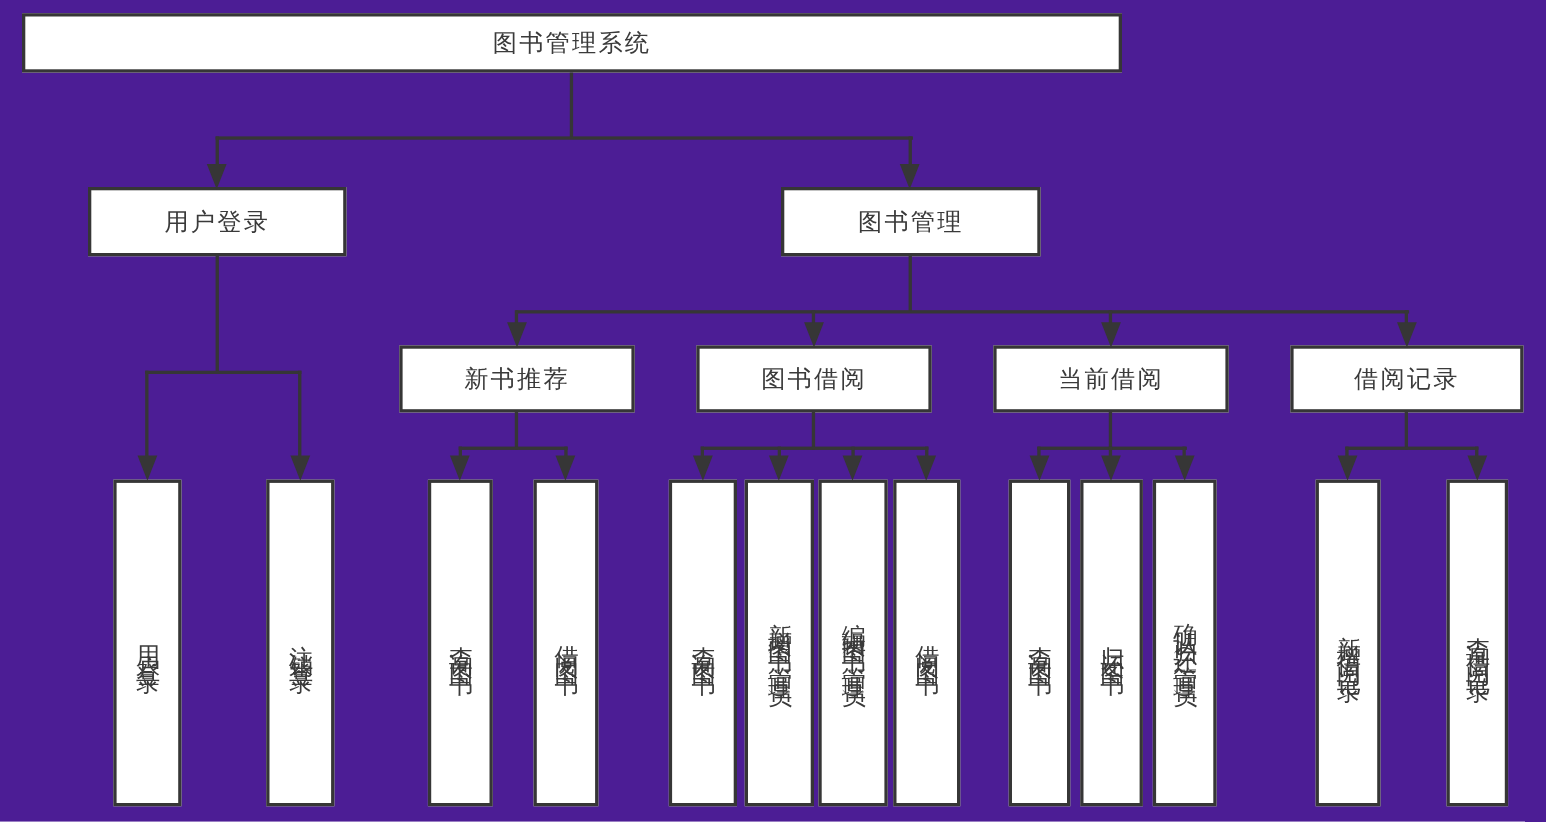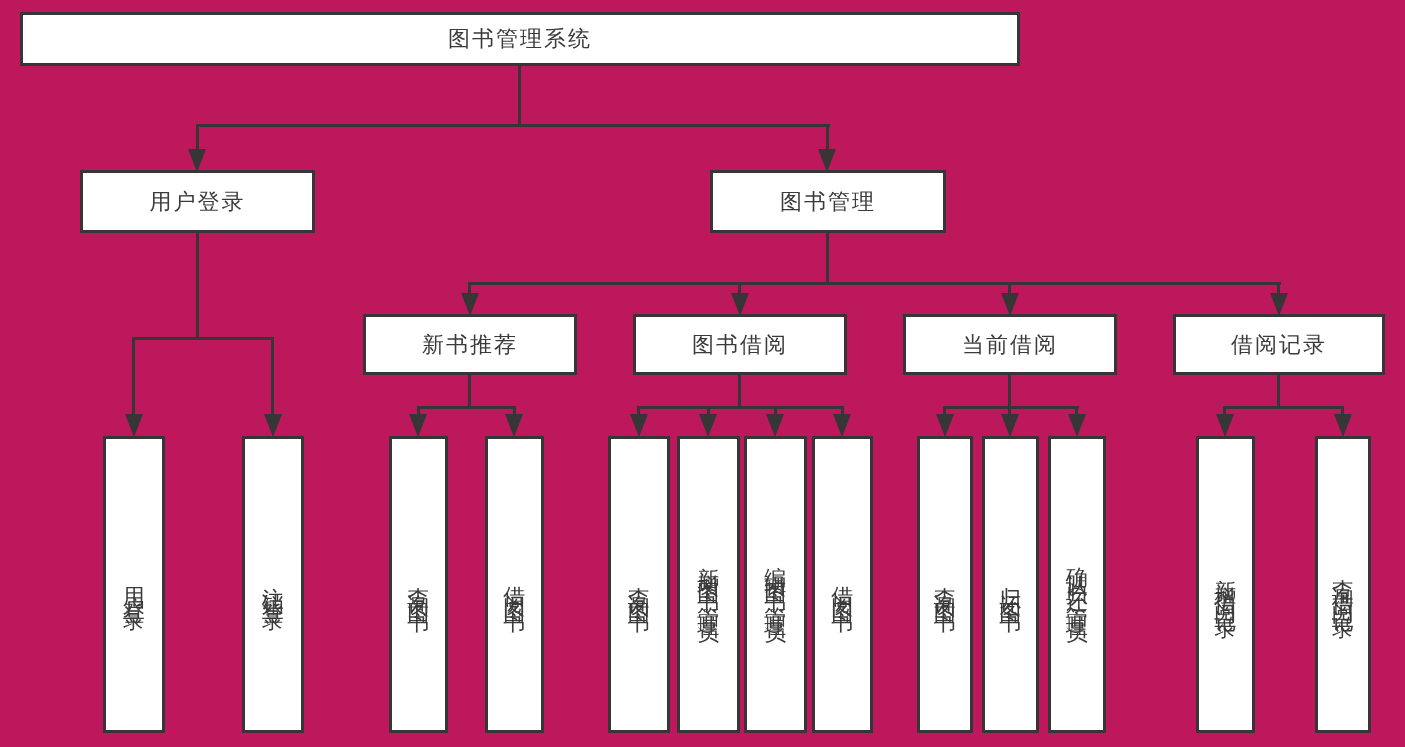--- a/index.html
+++ b/index.html
@@ -1,17 +1,17 @@
 <!DOCTYPE html>
 <html><head>
 <meta charset="utf-8">
 <style>
   html,body{margin:0;padding:0;background:#ffffff;}
   .stage{
-    position:relative;width:1405px;height:747px;background:#be185d;overflow:hidden;
+    position:relative;width:1405px;height:747px;background:#4c1d95;overflow:hidden;
     font-family:"DejaVu Sans","Liberation Sans",sans-serif;
   }
   .box{
     position:absolute;box-sizing:border-box;background:#ffffff;
     border:3px solid #363636;color:#3a3a3a;
     display:flex;align-items:center;justify-content:center;
   }
   .box.h .label{font-size:22px;letter-spacing:2px;white-space:nowrap;}
   .box.v .label{
     writing-mode:vertical-rl;text-orientation:mixed;

